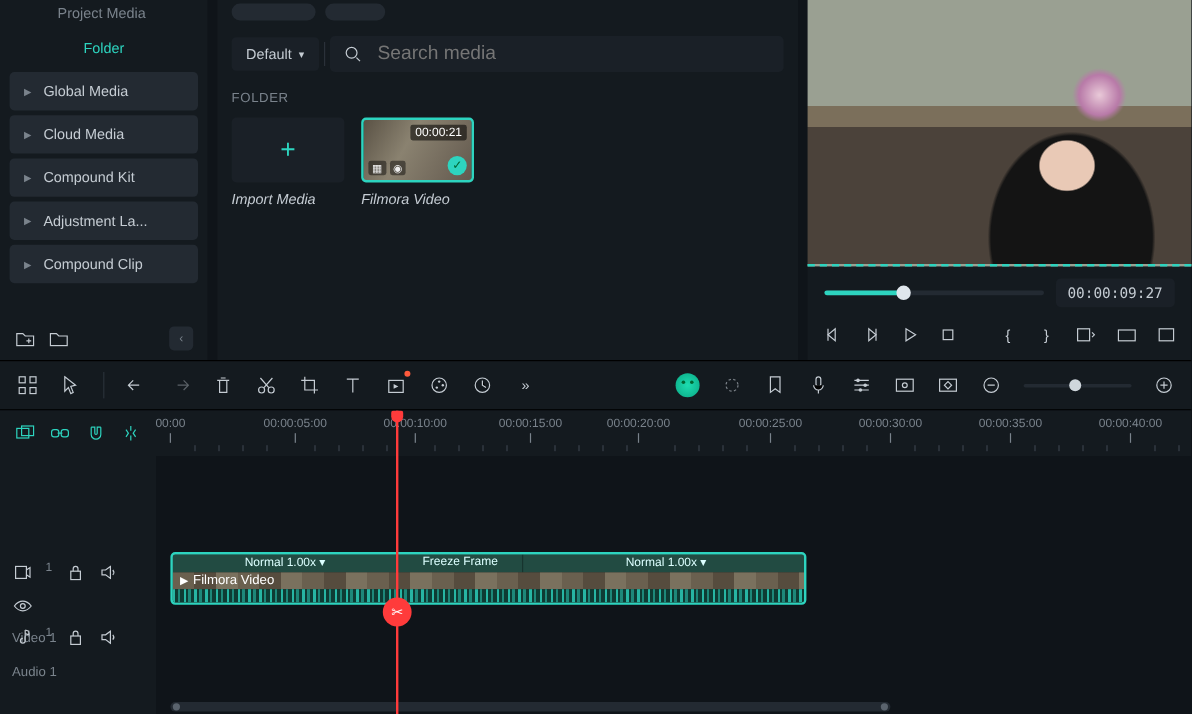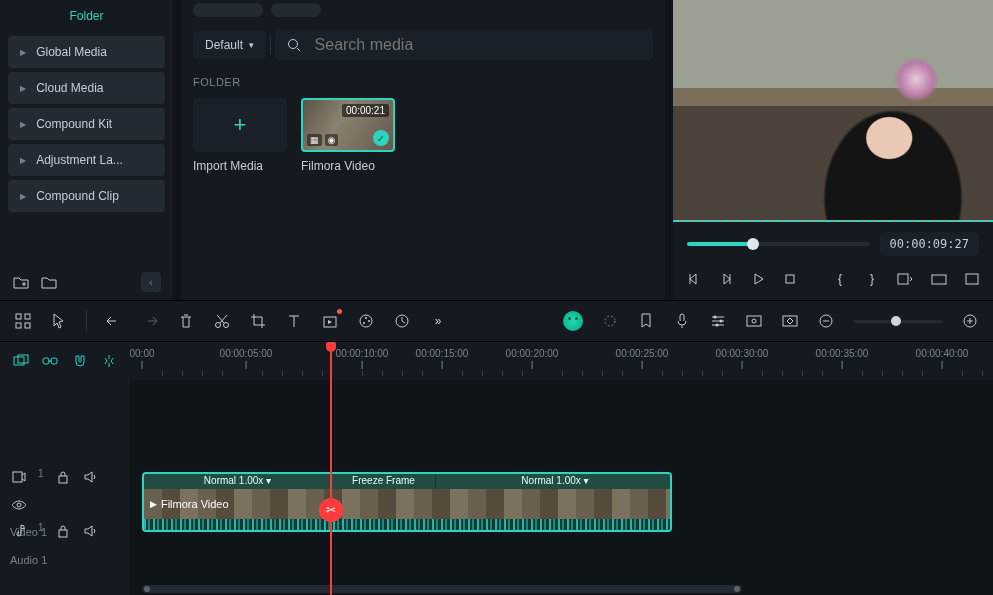--- a/index.html
+++ b/index.html
@@ -36,21 +36,21 @@
   .folder-label { color:var(--text-dim); font-size:11px; letter-spacing:0.5px; margin:16px 0 10px; }
   .media-grid { display:flex; gap:14px; }
   .import-cell { width:94px; }
   .import-box { width:94px; height:54px; background:var(--bg2); border-radius:4px; display:flex; align-items:center; justify-content:center; color:var(--accent); font-size:22px; cursor:pointer;}
   .media-cell { width:94px; }
   .media-thumb { width:94px; height:54px; border:2px solid var(--accent); border-radius:4px; position:relative; background:linear-gradient(120deg,#5a5245,#8a8270 40%,#63594e); overflow:hidden; cursor:pointer;}
   .media-duration { position:absolute; top:4px; right:4px; background:rgba(0,0,0,.55); color:#fff; font-size:10px; padding:1px 4px; border-radius:2px; }
   .media-check { position:absolute; bottom:4px; right:4px; width:16px; height:16px; background:var(--accent); border-radius:50%; color:#063; font-size:10px; display:flex; align-items:center; justify-content:center;}
   .media-ov-icons { position:absolute; bottom:4px; left:4px; display:flex; gap:3px; }
   .media-ov-icons span { background:rgba(0,0,0,.45); color:#eee; font-size:9px; padding:1px 3px; border-radius:2px;}
-  .cell-label { margin-top:7px; font-size:12px; color:var(--text); }
+  .cell-label { margin-top:7px; font-size:12px; color:var(--text);font-style:italic; }
   .preview { width:320px; background:var(--bg1); display:flex; flex-direction:column; }
   .preview-img { flex:1; margin:0; position:relative; background:
     radial-gradient(circle at 76% 36%, #e9c9d8 0%, #b87aa8 6%, transparent 8%),
     linear-gradient(180deg,#9aa092 0 40%,#7b6f5b 40% 48%,#4b423a 48% 100%);
     border-bottom:2px dashed var(--accent);
     overflow:hidden;
   }
   .preview-person { position:absolute; right:5px; bottom:-8px; width:190px; height:150px;
     background:radial-gradient(ellipse at 48% 40%, #e9c9b6 0 16%, transparent 17%),
                radial-gradient(ellipse at 50% 80%, #141414 0 50%, transparent 52%);
@@ -82,21 +82,21 @@
   .track-label { width:100%; margin-top:2px; }
   .tl-right { flex:1; position:relative; overflow:hidden;}
   .ruler { height:38px; position:relative; background:var(--bg1); }
   .ruler-ticks { position:absolute; inset:0; }
   .tick { position:absolute; top:6px; color:var(--text-dim); font-size:10px; transform:translateX(-50%);}
   .tick .line { width:1px; height:8px; background:var(--text-dim); margin:2px auto 0;}
   .minor { position:absolute; bottom:4px; width:1px; height:5px; background:#3a424b;}
   .tracks { position:relative; }
   .track-row { height:54px; position:relative; }
   .spacer-row { height:80px; }
-  .clip { position:absolute; top:12px; height:60px; border:2px solid var(--accent); border-radius:4px; overflow:hidden; background:#2a2e28; }
+  .clip { position:absolute; top:0; height:44px; border:2px solid var(--accent); border-radius:4px; overflow:hidden; background:#2a2e28; }
   .clip-segments { position:absolute; top:0; left:0; right:0; height:15px; display:flex; }
   .seg { flex:0 0 auto; text-align:center; font-size:10px; color:#dff; padding-top:1px; background:rgba(20,130,115,.35); border-right:1px solid rgba(0,0,0,.3);}
   .seg:last-child{border-right:0;}
   .clip-body { position:absolute; top:15px; bottom:11px; left:0; right:0;
     background:repeating-linear-gradient(90deg,#6a604f 0 18px,#564c3e 18px 36px,#7a715e 36px 54px);
     display:flex; align-items:center; padding-left:6px; gap:4px; color:#fff; font-size:11px;}
   .clip-wave { position:absolute; bottom:0; left:0; right:0; height:11px; background:#0e3b34;
     background-image:repeating-linear-gradient(90deg, rgba(45,212,191,.8) 0 2px, transparent 2px 4px, rgba(45,212,191,.5) 4px 6px, transparent 6px 9px);}
   .playhead { position:absolute; top:0; bottom:0; width:2px; background:#ff3b3b; left:200px; z-index:5;}
   .playhead-top { position:absolute; top:0; left:50%; transform:translateX(-50%); width:10px; height:10px; background:#ff3b3b; border-radius:2px 2px 50% 50%;}
@@ -107,20 +107,21 @@
   .hscroll-thumb::before{left:2px;} .hscroll-thumb::after{right:2px;}
   svg { display:block; }
 </style>
 </head>
 <body>
 
 <div class="app">
   <div class="top">
 
     <div class="sidebar">
+      <div class="sidebar-tab">Project Media</div>
       <div class="sidebar-tab-active">Folder</div>
       <div class="side-item">
           <span class="arrow">▶</span>
           <span>Global Media</span>
         </div>
       <div class="side-item">
           <span class="arrow">▶</span>
           <span>Cloud Media</span>
         </div>
       <div class="side-item">
@@ -460,21 +461,21 @@
             <div class="tick" style="left: 12px;"><span>00:00</span><div class="line"></div></div>
             <div class="minor" style="left: 32px;"></div>
             <div class="minor" style="left: 52px;"></div>
             <div class="minor" style="left: 72px;"></div>
             <div class="minor" style="left: 92px;"></div>
             <div class="tick" style="left: 116px;"><span>00:00:05:00</span><div class="line"></div></div>
             <div class="minor" style="left: 132px;"></div>
             <div class="minor" style="left: 152px;"></div>
             <div class="minor" style="left: 172px;"></div>
             <div class="minor" style="left: 192px;"></div>
-            <div class="tick" style="left: 216px; margin-left: 16px;"><span>00:00:10:00</span><div class="line"></div></div>
+            <div class="tick" style="left: 216px;"><span>00:00:10:00</span><div class="line"></div></div>
             <div class="minor" style="left: 232px;"></div>
             <div class="minor" style="left: 252px;"></div>
             <div class="minor" style="left: 272px;"></div>
             <div class="minor" style="left: 292px;"></div>
             <div class="tick" style="left: 312px;"><span>00:00:15:00</span><div class="line"></div></div>
             <div class="minor" style="left: 332px;"></div>
             <div class="minor" style="left: 352px;"></div>
             <div class="minor" style="left: 372px;"></div>
             <div class="minor" style="left: 392px;"></div>
             <div class="tick" style="left: 402px;"><span>00:00:20:00</span><div class="line"></div></div>

